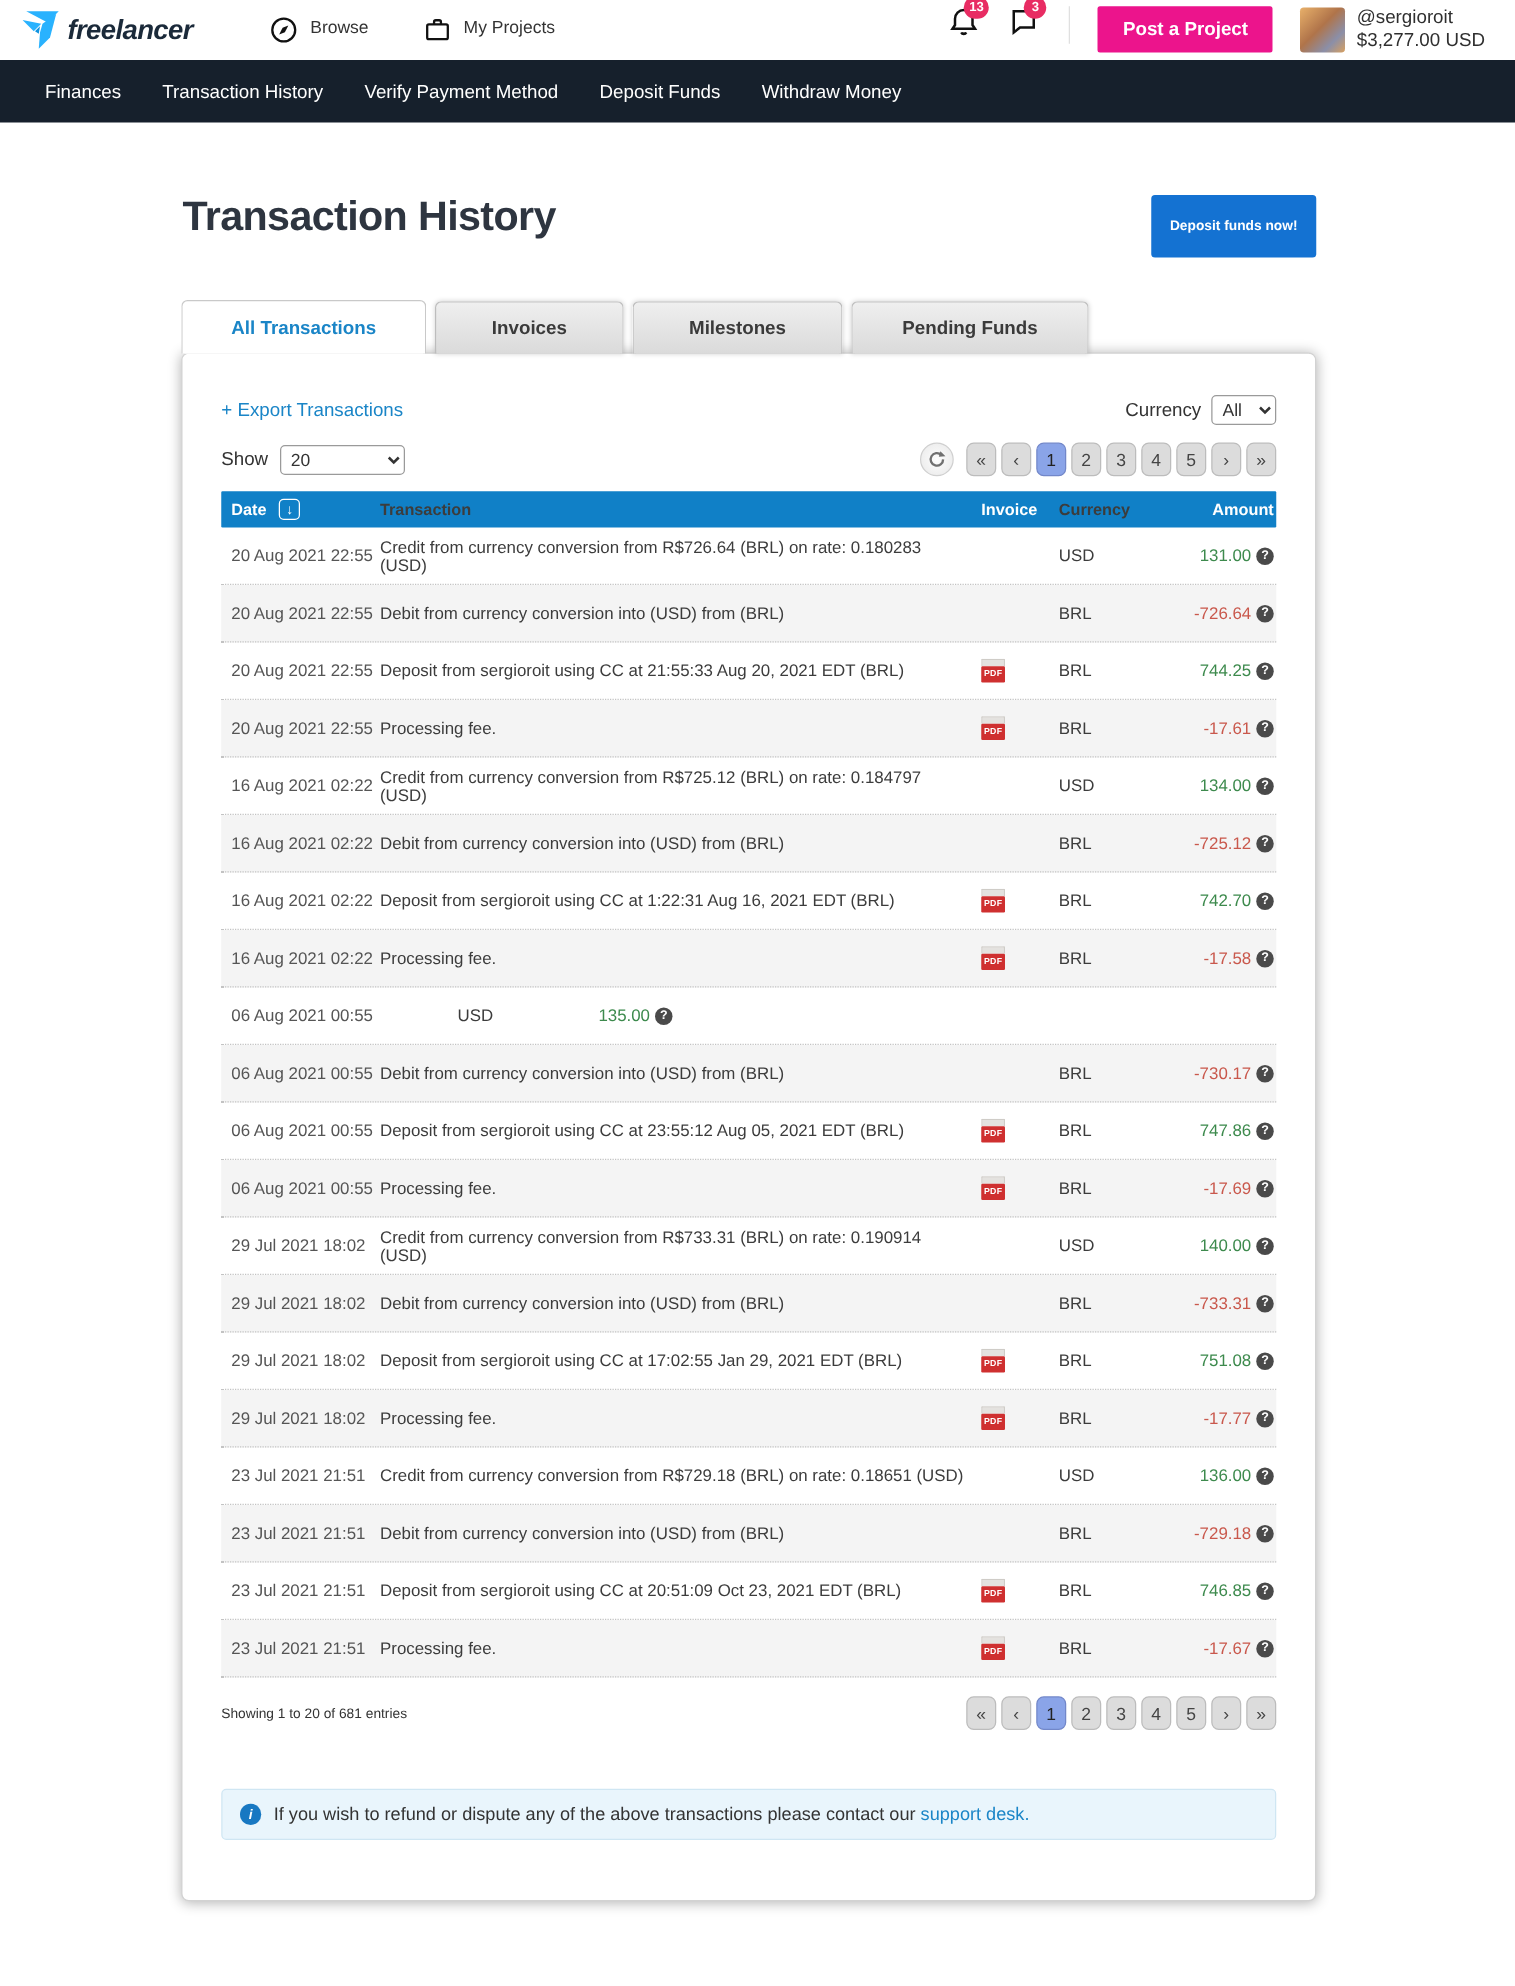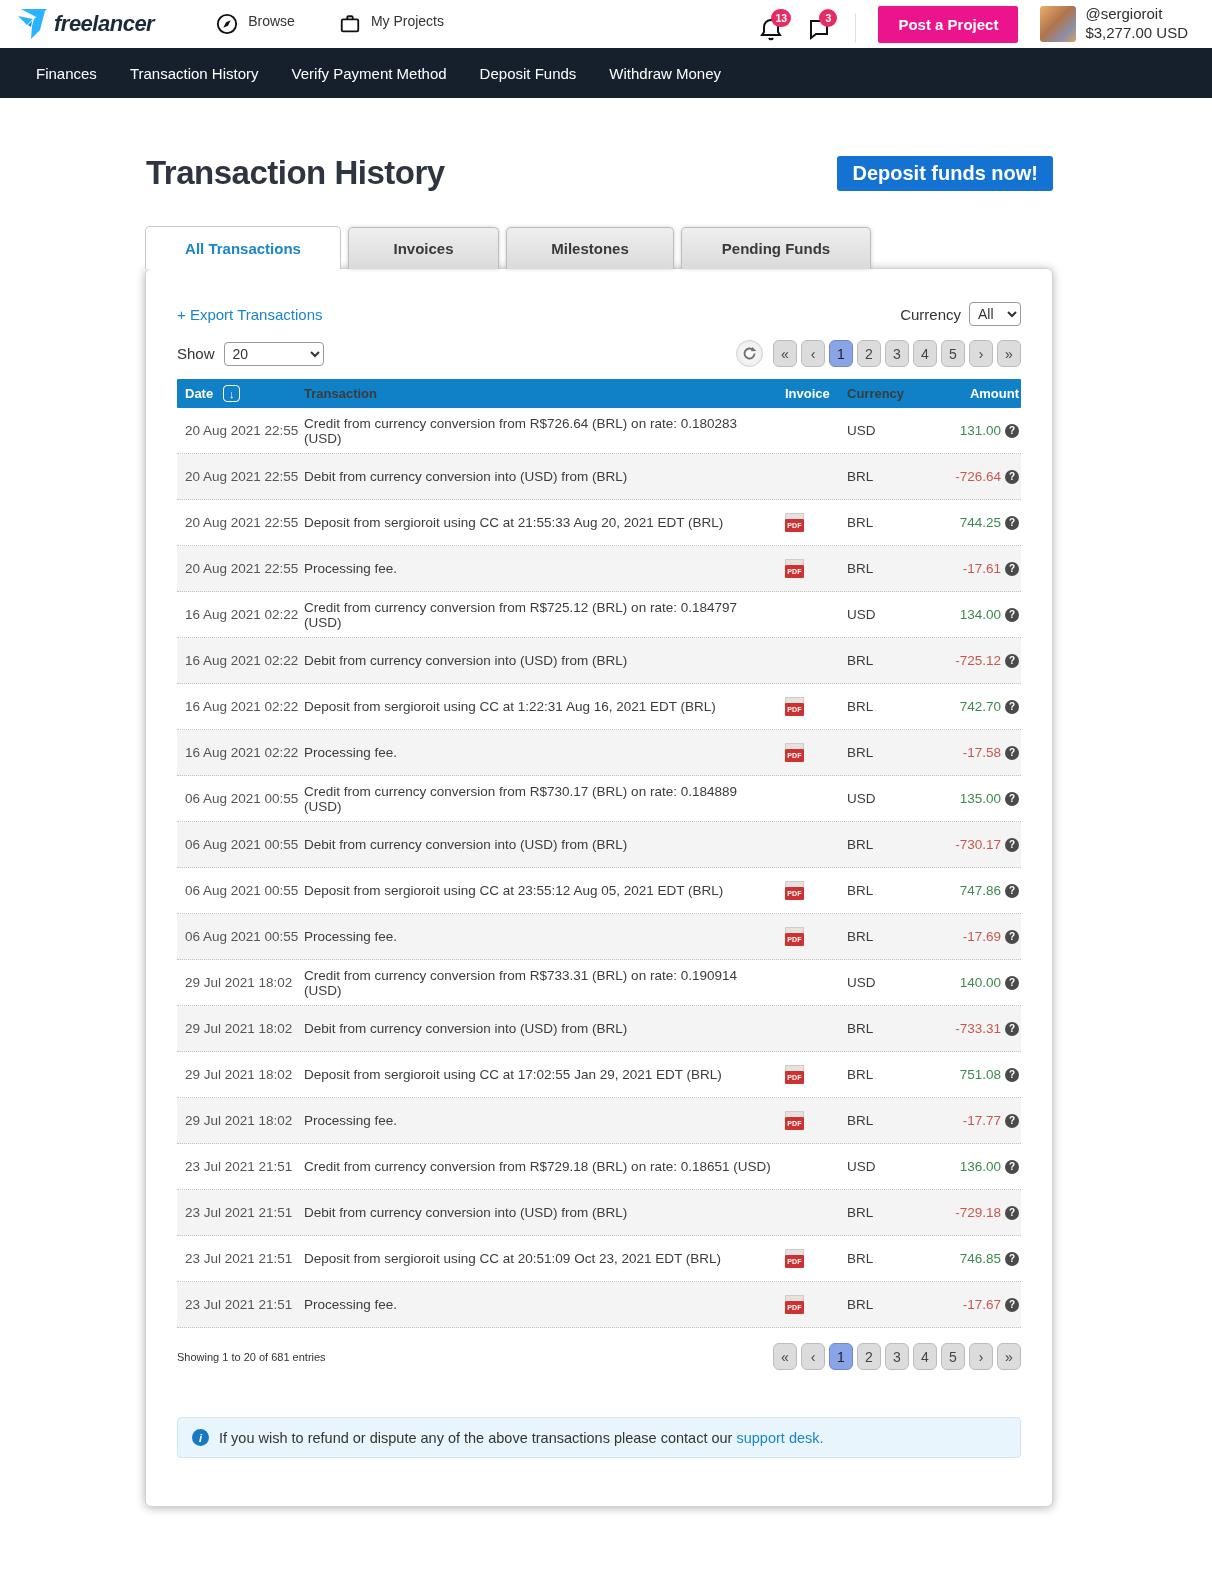--- a/index.html
+++ b/index.html
@@ -18,21 +18,21 @@
   body{
     width:1212px;height:1589px;margin:0 auto;background:#fff;
     font-family:"Liberation Sans",sans-serif;color:#333;overflow:hidden;
   }
   
   .topbar{height:48px;display:flex;align-items:center;padding:0 24px 0 18px;background:#fff;}
   .logo{display:flex;align-items:center;gap:6px;cursor:pointer;}
   .logo-text{font-size:22px;font-weight:bold;font-style:italic;color:#1b2a3a;letter-spacing:-0.5px;}
   .topnav{display:flex;align-items:center;gap:44px;margin-left:62px;}
   .topnav-item{display:flex;align-items:flex-start;gap:10px;font-size:14px;color:#333;cursor:pointer;}
-  .top-right{margin-left:auto;display:flex;align-items:flex-end;gap:22px;}
+  .top-right{margin-left:auto;display:flex;align-items:flex-start;gap:22px;}
   .icon-wrap{position:relative;width:26px;height:26px;cursor:pointer;}
   .badge{
     position:absolute;top:-8px;left:12px;background:var(--badge-pink);color:#fff;
     border-radius:9px;min-width:18px;height:18px;padding:0 4px;font-size:10.5px;font-weight:bold;
     display:flex;align-items:center;justify-content:center;
   }
   .v-divider{width:1px;height:30px;background:#e0e0e0;}
   .post-btn{
     background:var(--brand-pink);color:#fff;border:none;font-weight:bold;font-size:15px;
     padding:10px 20px;border-radius:2px;cursor:pointer;font-family:inherit;
@@ -45,22 +45,22 @@
   .user-lines{display:flex;flex-direction:column;line-height:1.25;}
   .user-handle{font-size:15px;color:#2f2f2f;cursor:pointer;}
   .user-balance{font-size:15px;color:#2f2f2f;}
   
   .subnav{height:50px;background:var(--navbar-dark);display:flex;align-items:center;padding:0 36px;gap:33px;}
   .subnav a{color:#fff;font-size:15px;text-decoration:none;cursor:pointer;}
   
   .pagehead{display:flex;align-items:flex-start;justify-content:space-between;padding:56px 159px 0 146px;}
   .pagehead h1{font-size:33px;font-weight:bold;color:#2e3540;letter-spacing:-0.5px;}
   .deposit-btn{
-    background:var(--button-blue);color:#fff;border:none;font-weight:bold;font-size:20px;
-    padding:6px 15px;border-radius:3px;cursor:pointer;font-family:inherit;margin-top:2px;
+    background:var(--button-blue);color:#fff;border:none;font-weight:bold;font-size:11px;
+    padding:19px 15px;border-radius:3px;cursor:pointer;font-family:inherit;margin-top:2px;
   }
   
   .tabs{display:flex;align-items:flex-end;gap:7px;padding:0 0 0 145px;margin-top:34px;position:relative;z-index:3;}
   .tab{
     height:42px;display:flex;align-items:center;justify-content:center;
     font-size:15px;font-weight:bold;color:#3a3a3a;cursor:pointer;
     background:linear-gradient(#efefef,#dadada);border:1px solid #bdbdbd;border-bottom:none;
     border-radius:5px 5px 0 0;box-shadow:0 0 4px rgba(0,0,0,0.18);
   }
   .tab.active{background:#fff;color:var(--accent-blue);height:43px;box-shadow:none;border-color:#c9c9c9;}
@@ -364,21 +364,20 @@
             </a>
           </div>
           <div class="c-cur">BRL</div>
           <div class="c-amt">
             <span class="amt neg">-17.58</span>
             <span class="help-ic">?</span>
           </div>
         </div>
         <div class="trow">
           <div class="c-date">06 Aug 2021 00:55</div>
-          <div class="c-tx">Credit from currency conversion from R$730.17 (BRL) on rate: 0.184889 (USD)</div>
           <div class="c-inv"></div>
           <div class="c-cur">USD</div>
           <div class="c-amt">
             <span class="amt pos">135.00</span>
             <span class="help-ic">?</span>
           </div>
         </div>
         <div class="trow alt">
           <div class="c-date">06 Aug 2021 00:55</div>
           <div class="c-tx">Debit from currency conversion into (USD) from (BRL)</div>

